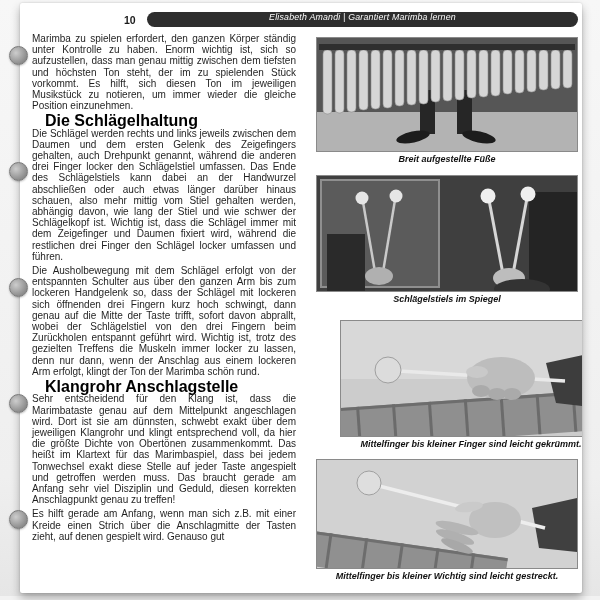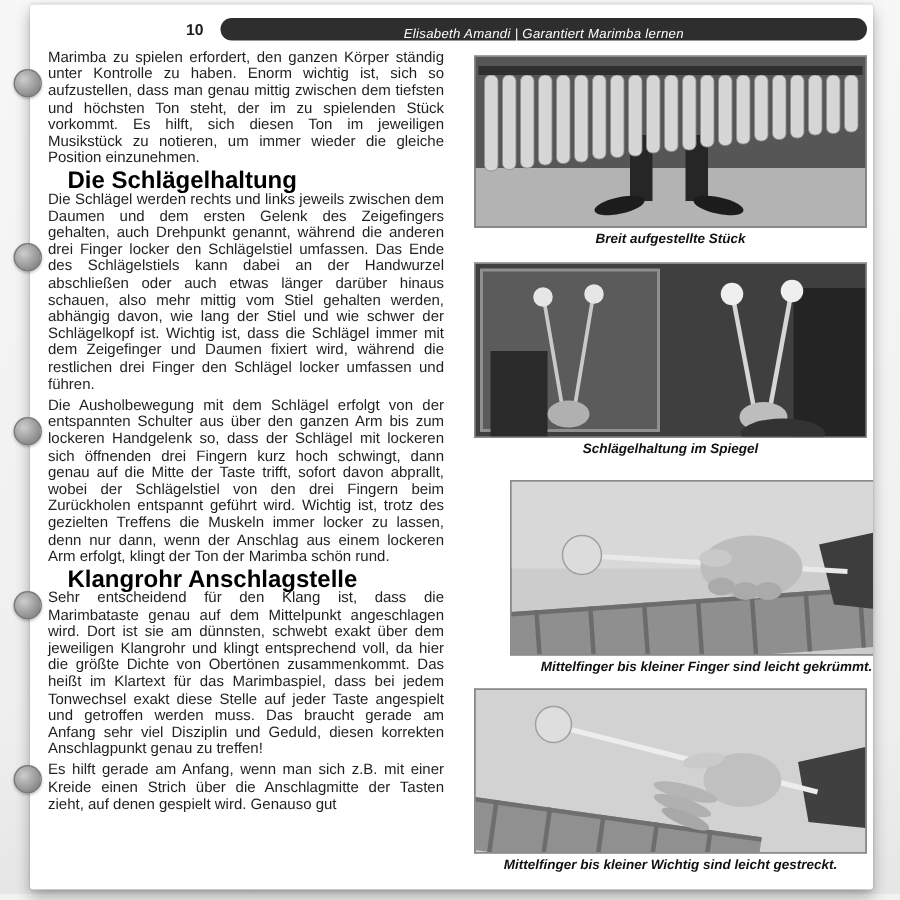--- a/index.html
+++ b/index.html
@@ -5,21 +5,21 @@
   html,body{margin:0;padding:0;width:600px;height:600px;overflow:hidden;
     font-family:"Liberation Sans",sans-serif;background:#f2f2f2;}
   .stage{position:relative;width:600px;height:596px;
     background:linear-gradient(180deg,#f7f7f7 0%,#efefef 80%,#e6e6e6 100%);}
   .page{position:absolute;left:20px;top:3px;width:562px;height:590px;background:#ffffff;
     border-radius:2px;box-shadow:0 5px 10px rgba(0,0,0,.30),0 0 2px rgba(0,0,0,.18);overflow:hidden;}
   
   .header{position:absolute;top:9px;left:0;width:100%;height:16px;}
   .pagenum{position:absolute;left:104px;top:2px;font-size:10.5px;font-weight:bold;color:#1a1a1a;}
   .header-bar{position:absolute;left:127px;right:4px;top:0;height:15px;background:#2e2e2e;
-    border-radius:8px;display:flex;align-items:flex-end;justify-content:center;}
+    border-radius:8px;display:flex;align-items:flex-start;justify-content:center;}
   .header-bar span{color:#ffffff;font-style:italic;font-size:8.8px;letter-spacing:.2px;white-space:nowrap;}
   
   .col-text{position:absolute;left:12px;top:30px;width:264px;font-size:10px;line-height:11.2px;
     text-align:justify;color:#1f1f1f;hyphens:auto;}
   .col-text p{margin:0 0 3px 0;}
   .col-text h2{font-size:16px;line-height:11.2px;margin:4px 0 1px 13px;color:#000;font-weight:bold;}
   
   .figure{position:absolute;left:296px;width:262px;margin:0;}
   .photo{border:1px solid #8a8a8a;background:#777;}
   .photo svg{display:block;}
@@ -88,21 +88,21 @@
               <rect x="186" y="12" width="9" height="44" rx="4"></rect>
             <rect x="198" y="12" width="9" height="43" rx="4"></rect>
               <rect x="210" y="12" width="9" height="42" rx="4"></rect>
             <rect x="222" y="12" width="9" height="40" rx="4"></rect>
               <rect x="234" y="12" width="9" height="39" rx="4"></rect>
             <rect x="246" y="12" width="9" height="38" rx="4"></rect>
           </g>
           <rect x="2" y="6" width="256" height="6" fill="#2f2f2f"></rect>
         </svg>
       </div>
-      <figcaption>Breit aufgestellte Stück</figcaption>
+      <figcaption>Breit aufgestellte Füße</figcaption>
     </figure>
 
     <figure class="figure" id="fig2">
       <div class="photo">
         <svg width="260" height="115" viewBox="0 0 260 115" preserveAspectRatio="none">
           <rect width="260" height="115" fill="#3f3f3f"></rect>
           <rect x="4" y="4" width="118" height="107" fill="#5b5b5b" stroke="#8f8f8f" stroke-width="2"></rect>
           <g>
             <rect x="10" y="58" width="38" height="57" fill="#2a2a2a"></rect>
             <line x1="58" y1="96" x2="46" y2="26" stroke="#c9c9c9" stroke-width="2.5"></line>
@@ -115,21 +115,21 @@
             <rect x="212" y="16" width="48" height="99" fill="#242424"></rect>
             <line x1="186" y1="98" x2="172" y2="24" stroke="#d6d6d6" stroke-width="3"></line>
             <line x1="196" y1="98" x2="210" y2="22" stroke="#d6d6d6" stroke-width="3"></line>
             <circle cx="171" cy="20" r="7.5" fill="#efefef"></circle>
             <circle cx="211" cy="18" r="7.5" fill="#efefef"></circle>
             <ellipse cx="192" cy="102" rx="16" ry="10" fill="#bdbdbd"></ellipse>
             <ellipse cx="205" cy="113" rx="28" ry="10" fill="#333333"></ellipse>
           </g>
         </svg>
       </div>
-      <figcaption>Schlägelhaltung im Spiegel</figcaption>
+      <figcaption>Schlägelstiels im Spiegel</figcaption>
     </figure>
 
     <figure class="figure" id="fig3">
       <div class="photo">
         <svg width="260" height="115" viewBox="0 0 260 115" preserveAspectRatio="none">
           <rect width="260" height="115" fill="#cccccc"></rect>
           <rect width="260" height="58" fill="#d8d8d8"></rect>
           <g transform="rotate(-4 130 95)">
             <rect x="-10" y="78" width="280" height="40" fill="#8f8f8f"></rect>
             <rect x="-10" y="78" width="280" height="3" fill="#6d6d6d"></rect>

